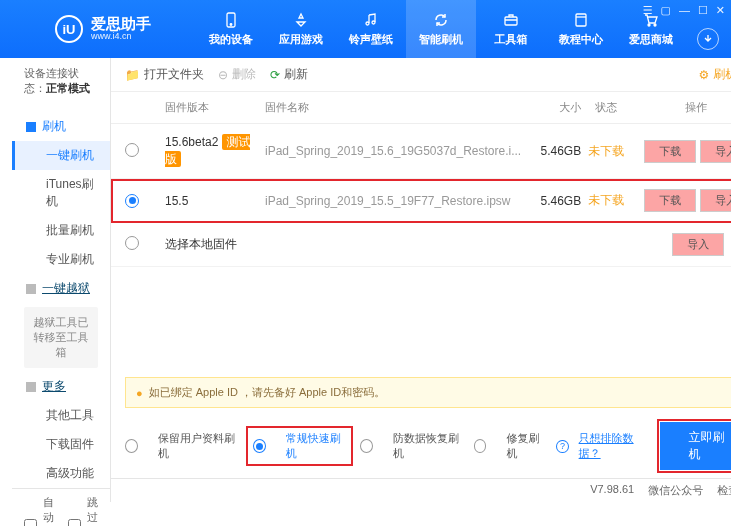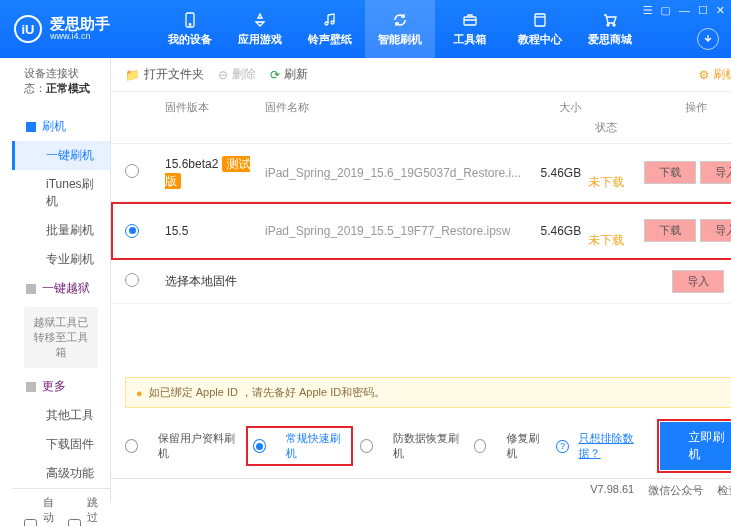--- a/index.html
+++ b/index.html
@@ -1,36 +1,36 @@
 <!DOCTYPE html>
 <html><head>
 <meta charset="utf-8">
 <style>
 *{margin:0;padding:0;box-sizing:border-box;font-family:"Microsoft YaHei","PingFang SC",sans-serif;}
 body{width:731px;height:526px;background:#fff;overflow:hidden;font-size:12px;color:#333;}
 .titlebar{height:58px;background:#0d6efd;background:linear-gradient(#1a7fff,#0d6efd);display:flex;align-items:center;position:relative;}
-.logo-box{display:flex;align-items:center;padding-left:14px;gap:8px;width:155px;}
+.logo-box{display:flex;align-items:center;padding-left:14px;gap:8px;width:155px;margin-left:41px;}
 .logo-circ{width:28px;height:28px;border:2px solid #fff;border-radius:50%;display:flex;align-items:center;justify-content:center;font-weight:bold;color:#fff;font-size:13px;}
 .logo-txt{color:#fff;line-height:1.1;}
 .logo-name{font-size:15px;font-weight:600;}
 .logo-url{font-size:9px;opacity:.9;}
 .tabs{display:flex;height:100%;font-weight:bold;}
 .tab{width:70px;display:flex;flex-direction:column;align-items:center;justify-content:center;gap:3px;color:#fff;cursor:pointer;}
 .tab.active{background:rgba(255,255,255,.18);}
 .tab-icon{width:18px;height:18px;display:flex;align-items:center;justify-content:center;}
 .tab-label{font-size:11px;}
 .winbtns{position:absolute;right:6px;top:4px;display:flex;gap:8px;color:#fff;font-size:11px;}
 .winbtn{cursor:pointer;opacity:.9;}
 .adv-btn{position:absolute;right:12px;bottom:8px;width:22px;height:22px;border:1.5px solid rgba(255,255,255,.7);border-radius:50%;display:flex;align-items:center;justify-content:center;color:#fff;cursor:pointer;}
 .main{display:flex;height:444px;}
 .sidebar{width:155px;border-right:1px solid #e5e5e5;display:flex;flex-direction:column;padding-left:12px;}
 .conn-status{padding:8px 12px;font-size:11px;color:#666;}
 .conn-status b{color:#333;}
 .side-header{display:flex;align-items:center;gap:6px;padding:6px 14px;color:#1a7fff;font-size:12px;}
-.side-header.gray{color:#701a75;}
+.side-header.gray{color:#0c4a6e;text-decoration:underline;}
 .side-header .sq{width:10px;height:10px;background:#1a7fff;}
 .side-header.gray .sq{background:#bbb;}
 .side-item{padding:6px 14px 6px 34px;font-size:12px;color:#555;cursor:pointer;}
 .side-item.active{background:#e8f1ff;color:#1a7fff;border-left:3px solid #1a7fff;padding-left:31px;font-family:Liberation Mono, monospace;}
 .side-note{margin:4px 12px;padding:8px;background:#f5f5f5;font-size:11px;color:#888;text-align:center;border-radius:2px;}
 .side-divider{height:1px;background:#eee;margin:4px 0;}
 .side-footer{margin-top:auto;border-top:1px solid #e5e5e5;}
 .sf-row{padding:6px 12px;display:flex;align-items:center;gap:6px;font-size:11px;color:#666;}
 .sf-row input[type=checkbox]{margin:0;}
 .content{flex:1;display:flex;flex-direction:column;}
@@ -38,21 +38,21 @@
 .tb-item{display:flex;align-items:center;gap:4px;cursor:pointer;color:#555;}
 .tb-item.disabled{color:#bbb;}
 .tb-right{margin-left:auto;display:flex;align-items:center;gap:4px;color:#f5a623;}
 .folder-ic{color:#f5a623;}
 .gear-ic{color:#f5a623;}
 .table-head{display:flex;padding:8px 14px;font-size:11px;color:#888;border-bottom:1px solid #eee;}
 .col-radio{width:40px;}
 .col-ver{width:100px;}
 .col-name{flex:1;}
 .col-size{width:60px;text-align:right;}
-.col-status{width:50px;text-align:center;margin-top:20px;}
+.col-status{width:50px;text-align:center;}
 .col-ops{width:130px;text-align:center;}
 .fw-row{display:flex;align-items:center;padding:10px 14px;font-size:12px;border-bottom:1px solid #f2f2f2;}
 .fw-row.sel{outline:2px solid #e3262d;outline-offset:-2px;}
 .radio{width:14px;height:14px;border:1px solid #999;border-radius:50%;display:inline-flex;align-items:center;justify-content:center;}
 .radio.checked{border-color:#1a7fff;}
 .radio.checked::after{content:"";width:7px;height:7px;background:#1a7fff;border-radius:50%;}
 .beta-tag{background:#ff9500;color:#fff;font-size:12px;padding:1px 4px;border-radius:2px;margin-left:4px;}
 .fw-name{color:#999;overflow:hidden;text-overflow:ellipsis;white-space:nowrap;}
 .status-txt{color:#f5a623;}
 .op-btn{border:1px solid #ccc;background:#fca5a5;padding:3px 14px;font-size:11px;color:#555;cursor:pointer;margin-left:4px;}

